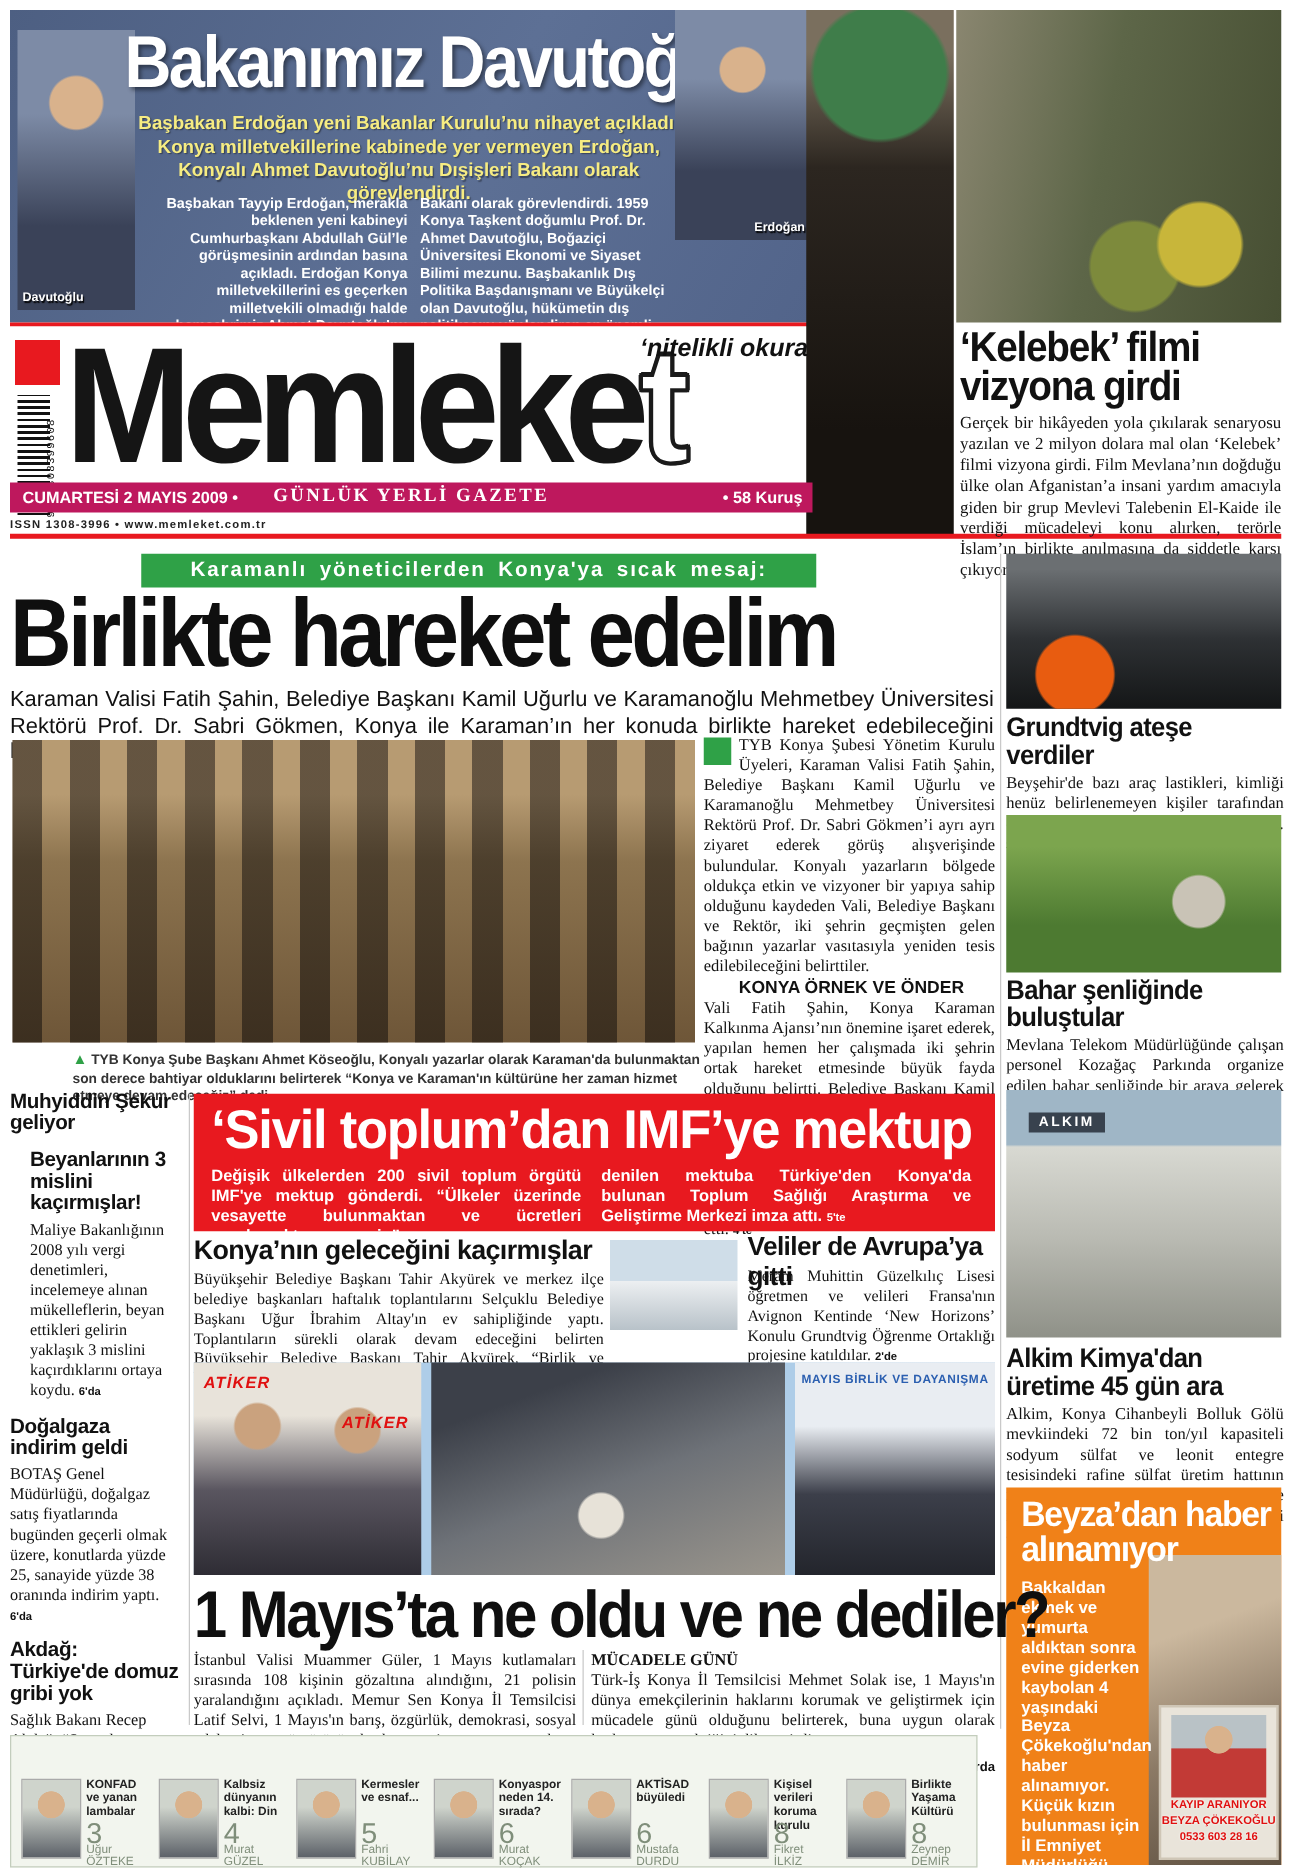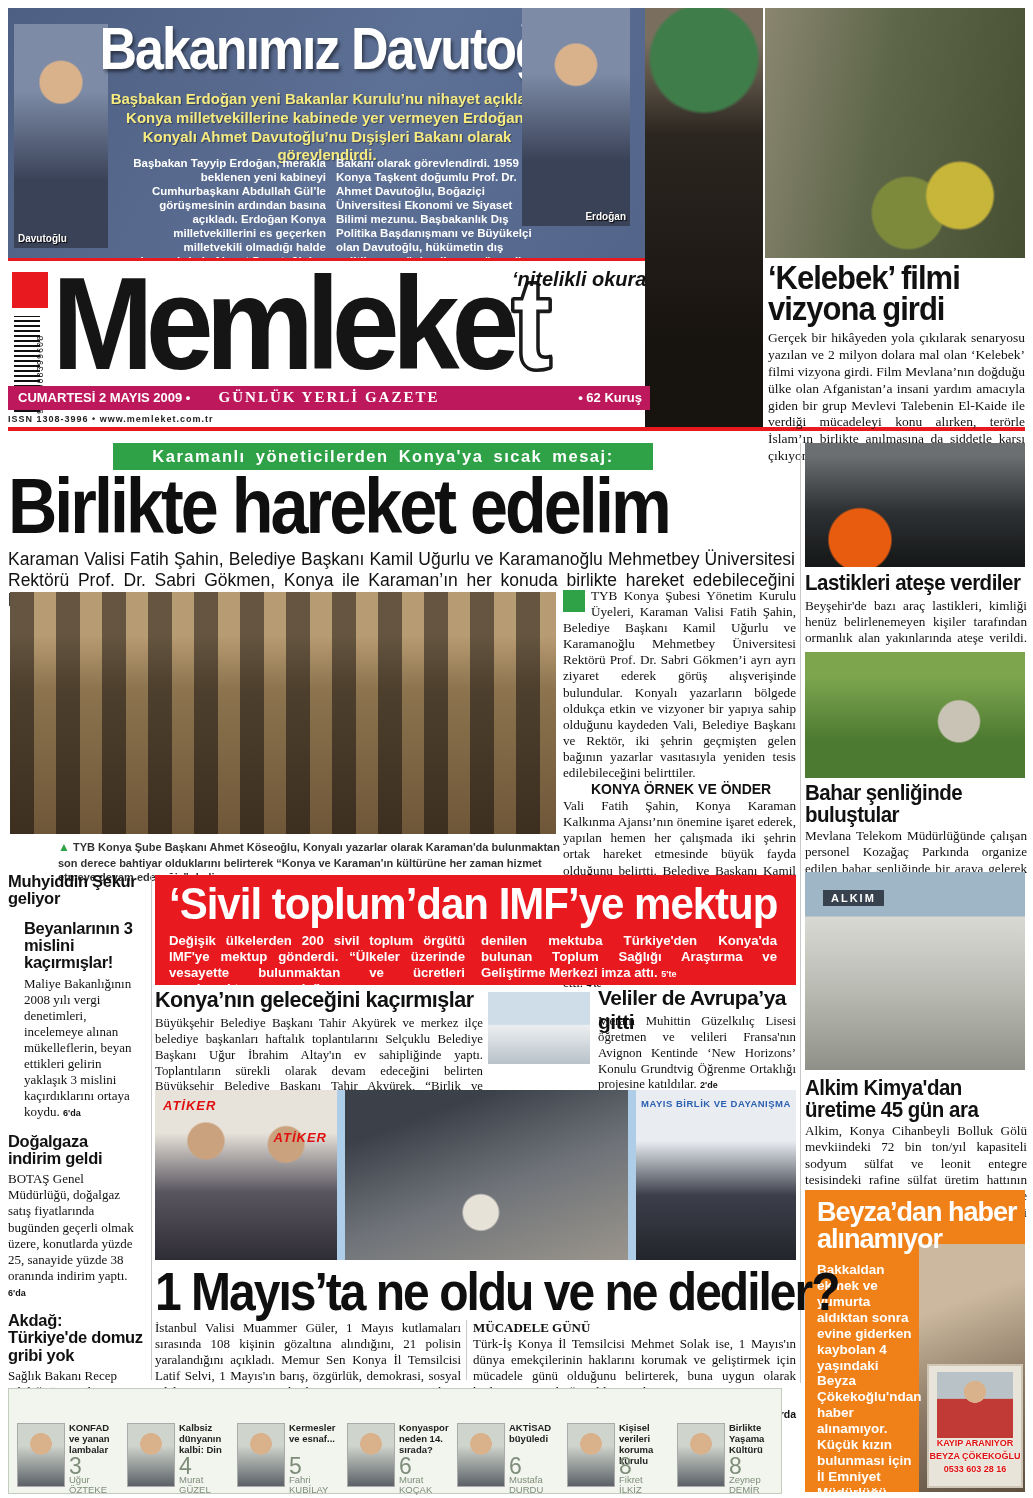--- a/index.html
+++ b/index.html
@@ -152,38 +152,38 @@
     <div class="abs headshot" style="left:6px;top:16px;width:94px;height:224px;">
       <span class="banner-cap" style="left:4px;">Davutoğlu</span>
     </div>
     <div id="banner-headline" class="abs">Bakanımız Davutoğlu</div>
     <div id="banner-deck" class="abs">Başbakan Erdoğan yeni Bakanlar Kurulu’nu nihayet açıkladı. Konya milletvekillerine kabinede yer vermeyen Erdoğan, Konyalı Ahmet Davutoğlu’nu Dışişleri Bakanı olarak görevlendirdi.</div>
     <div id="banner-col1" class="abs banner-col">Başbakan Tayyip Erdoğan, merakla beklenen yeni kabineyi Cumhurbaşkanı Abdullah Gül’le görüşmesinin ardından basına açıkladı. Erdoğan Konya milletvekillerini es geçerken milletvekili olmadığı halde hemşehrimiz Ahmet Davutoğlu’nu Dışişleri</div>
     <div id="banner-col2" class="abs banner-col">
       <span>Bakanı olarak görevlendirdi. 1959 Konya Taşkent doğumlu Prof. Dr. Ahmet Davutoğlu, Boğaziçi Üniversitesi Ekonomi ve Siyaset Bilimi mezunu. Başbakanlık Dış Politika Başdanışmanı ve Büyükelçi olan Davutoğlu, hükümetin dış politikasını yönlendiren en önemli isim.</span>
       <span class="pref">12'de</span>
     </div>
-    <div class="abs headshot" style="right:20px;top:0;width:108px;height:218px;">
+    <div class="abs headshot" style="right:2px;top:0;width:108px;height:184px;">
       <span class="banner-cap" style="right:4px;">Erdoğan</span>
     </div>
   </div>
   <div class="abs" style="left:8px;top:258px;width:642px;height:3px;background:#e8191f;"></div>
 
   <div id="militants-photo" class="abs photo"></div>
   <div id="imam-photo" class="abs photo"></div>
 
   <div id="redsq" class="abs"></div>
   <div id="barcode" class="abs"></div>
   <div id="barcode-num" class="abs">9771308399608</div>
   <div id="logo" class="abs"><span>Memleke</span><span class="tail">t</span></div>
   <div id="tagline" class="abs">‘nitelikli okura</div>
   <div id="datebar" class="abs">
     <span class="dt">CUMARTESİ 2 MAYIS 2009 •</span>
     <span class="ct">GÜNLÜK YERLİ GAZETE</span>
-    <span class="pr">• 62 Kuruş</span>
+    <span class="pr">• 58 Kuruş</span>
   </div>
   <div id="issn" class="abs">ISSN 1308-3996 • www.memleket.com.tr</div>
   <div id="toprule" class="abs"></div>
 
   <div id="kelebek-title" class="abs">‘Kelebek’ filmi vizyona girdi</div>
   <div id="kelebek-body" class="abs ser jus">
     <span>Gerçek bir hikâyeden yola çıkılarak senaryosu yazılan ve 2 milyon dolara mal olan ‘Kelebek’ filmi vizyona girdi. Film Mevlana’nın doğduğu ülke olan Afganistan’a insani yardım amacıyla giden bir grup Mevlevi Talebenin El-Kaide ile verdiği mücadeleyi konu alırken, terörle İslam’ın birlikte anılmasına da şiddetle karşı çıkıyor.</span>
     <span class="pref">2'de</span>
   </div>
 
@@ -218,21 +218,21 @@
     </div>
     <div style="margin-top:12px;">
       <div class="brief-title">Akdağ: Türkiye'de domuz gribi yok</div>
       <div class="brief-body ser"><span>Sağlık Bakanı Recep Akdağ, “Şu anda Türkiye'de domuz gribi yok. Vatandaşlarımızın endişeye kapılmalarına gerek yok” dedi.</span> </div>
     </div>
   </div>
 
   <div class="abs vline" style="left:800px;top:443px;height:940px;"></div>
   <div id="fire-photo" class="abs photo"></div>
   <div class="abs" style="left:805px;top:572px;width:222px;">
-    <div class="rail-title">Lastikleri ateşe verdiler</div>
+    <div class="rail-title">Grundtvig ateşe verdiler</div>
     <div class="rail-body ser jus"><span>Beyşehir'de bazı araç lastikleri, kimliği henüz belirlenemeyen kişiler tarafından ormanlık alan yakınlarında ateşe verildi.</span> <span class="pref">3'te</span></div>
   </div>
   <div id="park-photo" class="abs photo"></div>
   <div class="abs" style="left:805px;top:782px;width:222px;">
     <div class="rail-title">Bahar şenliğinde buluştular</div>
     <div class="rail-body ser jus"><span>Mevlana Telekom Müdürlüğünde çalışan personel Kozağaç Parkında organize edilen bahar şenliğinde bir araya gelerek stres attılar.</span> <span class="pref">2'de</span></div>
   </div>
   <div id="alkim-photo" class="abs photo">
     <div id="alkim-sign">ALKIM</div>
   </div>

